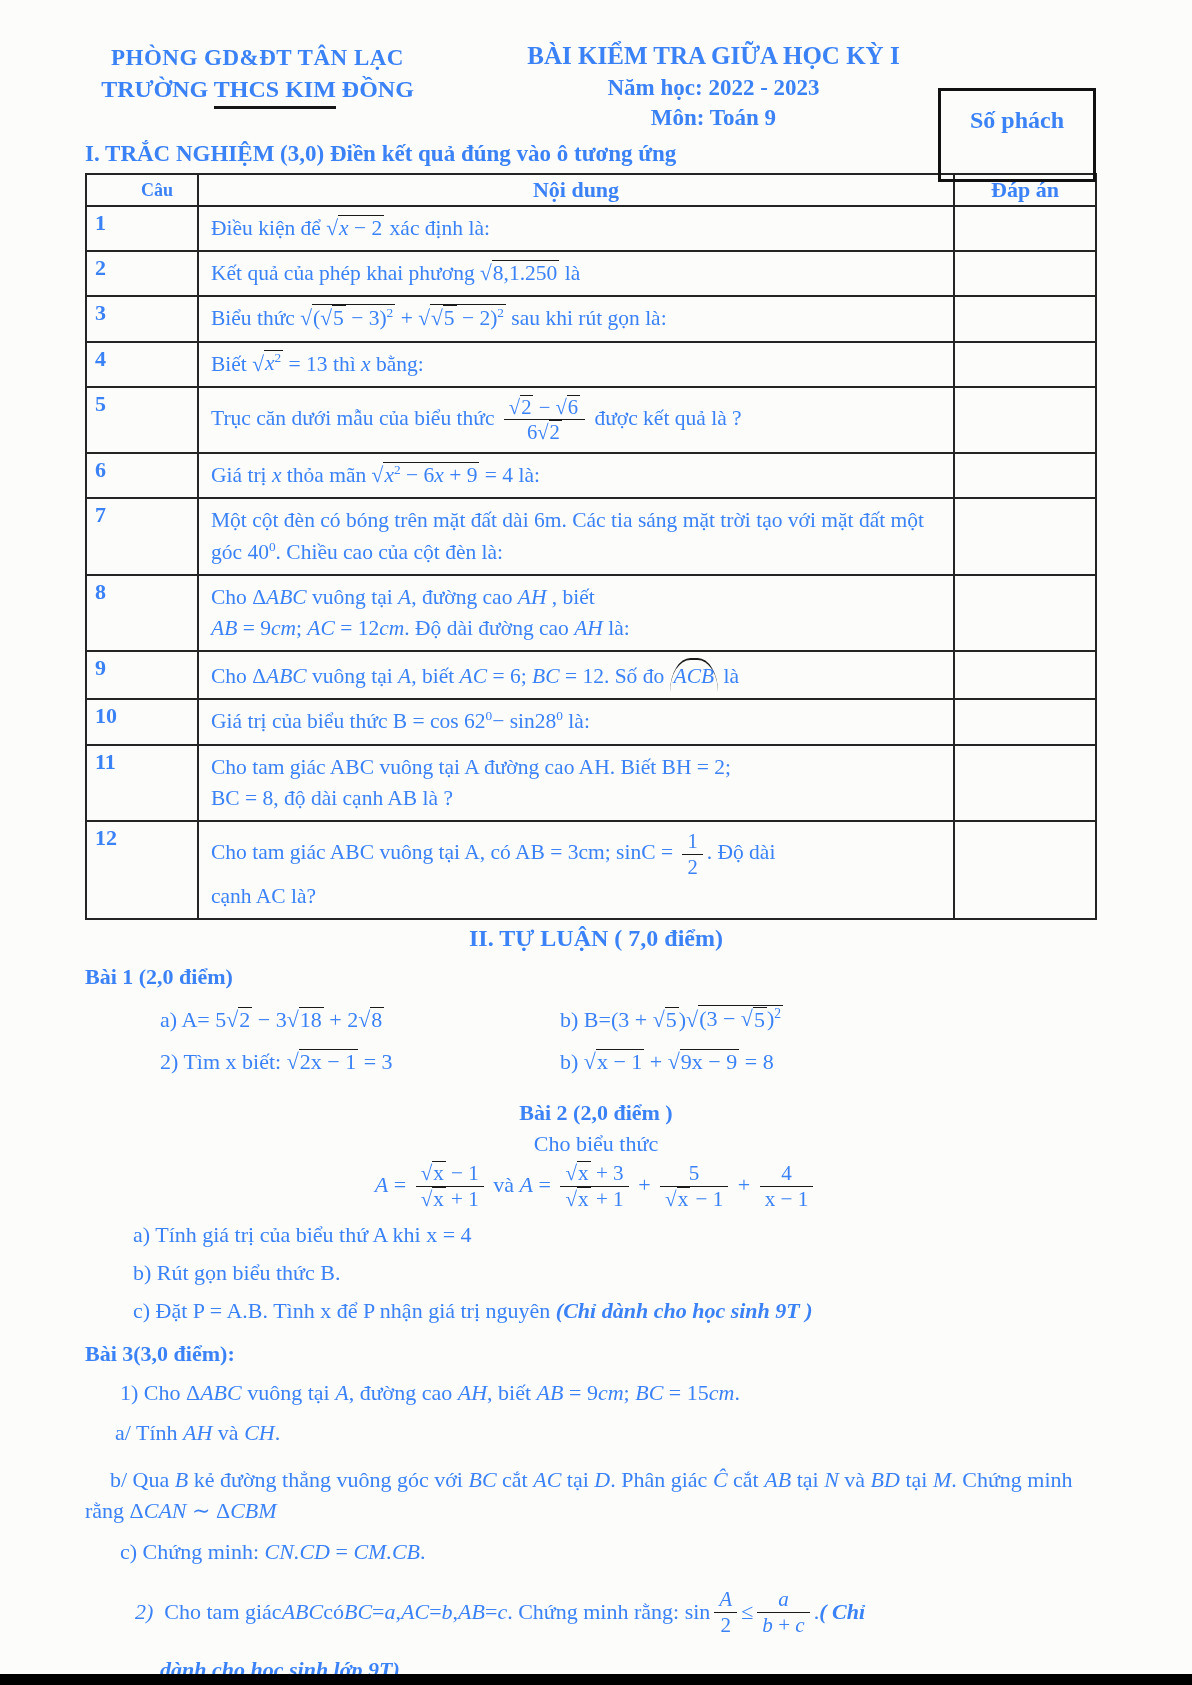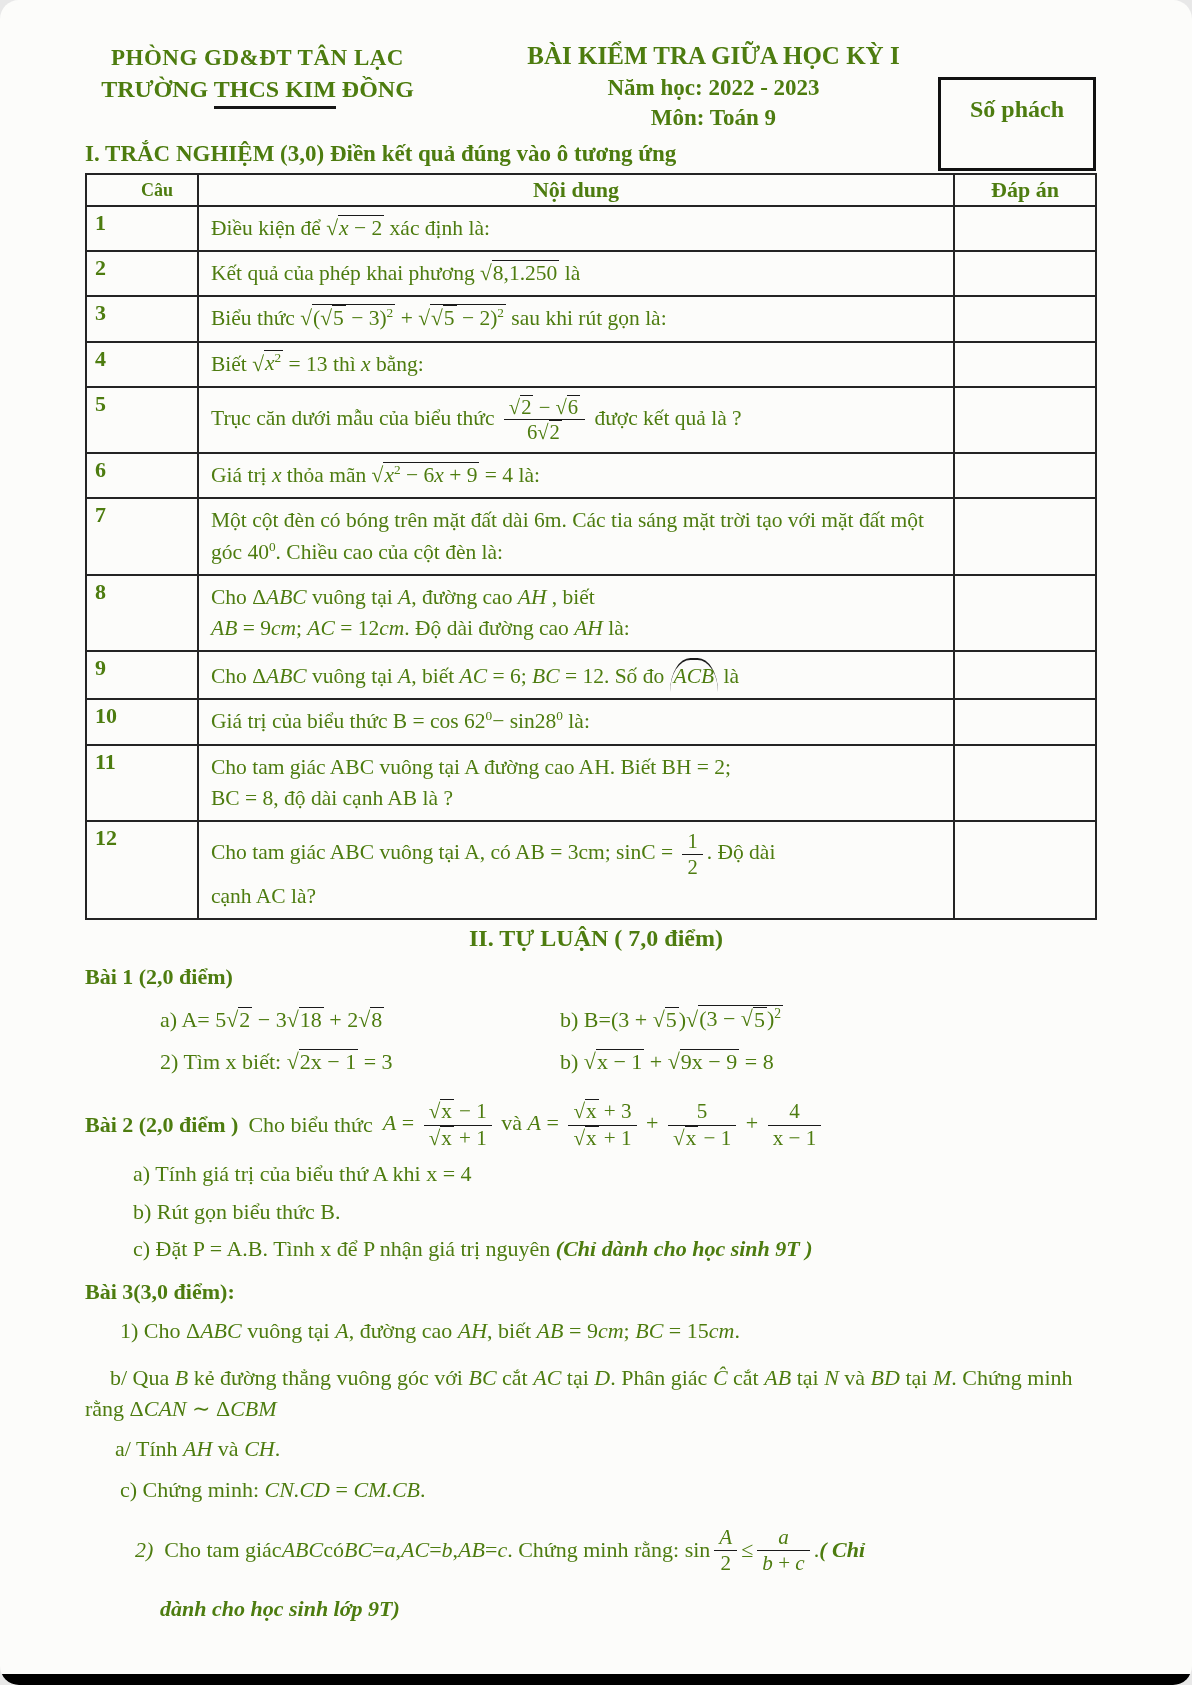--- a/index.html
+++ b/index.html
@@ -1,40 +1,39 @@
 <!DOCTYPE html>
 <html lang="vi"><head>
 <meta charset="utf-8">
 <style>
   html,body{margin:0;padding:0;background:#e8e8e8;}
   .page{
     position:relative;
     width:1192px;height:1685px;
     margin:0 auto;
     background:#fcfcfa;
-    color:#4d7c0f;
+    color:#3b82f6;
     font-family:"Liberation Serif","DejaVu Serif",serif;
     overflow:hidden;
-    border-radius:19px;
   }
   .content{position:relative;padding:42px 85px 0 85px;}
 
   
   .header{display:flex;align-items:flex-start;}
   .header-left{width:345px;text-align:center;font-weight:bold;line-height:1.35;}
   .org{font-size:23px;letter-spacing:.5px;}
   .school{font-size:24px;}
   .u{border-bottom:3px solid #161616;padding-bottom:4px;}
   .header-center{flex:1;text-align:center;font-weight:bold;margin-left:10px;padding-right:120px;}
   .exam-title{font-size:25px;}
   .exam-year{font-size:23px;margin-top:5px;}
   .exam-subject{font-size:23px;margin-top:4px;}
   .time-line{margin-top:10px;text-align:center;font-style:italic;font-weight:600;font-size:22px;padding-left:90px;}
   .sophach-box{
-    position:absolute;left:938px;top:77px;width:158px;height:94px;
+    position:absolute;left:938px;top:88px;width:158px;height:94px;
     border:3px solid #111;font-weight:bold;font-size:24px;text-align:center;
     padding-top:16px;box-sizing:border-box;background:transparent;
   }
 
   
   .sec1-heading{margin-top:10px;font-weight:bold;font-size:23px;}
   table.quiz{border-collapse:collapse;width:1012px;margin-top:6px;table-layout:fixed;}
   table.quiz th,table.quiz td{border:2.5px solid #242424;}
   th.th-num{width:62px;font-size:18px;text-align:right;padding:2px 24px;}
   th.th-content{font-size:22px;text-align:center;padding:2px;}
@@ -53,21 +52,21 @@
   arc{display:inline-block;border-top:2.2px solid #1a1a1a;border-radius:55% 55% 0 0/130% 130% 0 0;padding:1px 4px 0;}
 
   
   .sec2-heading{text-align:center;font-weight:bold;font-size:24px;margin-top:5px;}
   .para{font-size:22px;line-height:1.4;}
   .bold{font-weight:bold;}
   .b1-title{margin-top:10px;}
   .b1-intro{margin:6px 0 0 75px;}
   .tc{display:flex;margin:12px 0 0 75px;align-items:center;}
   .tc .ca{width:400px;}
-  .b2{margin-top:20px;display:flex;align-items:center;flex-wrap:wrap;}
+  .b2{margin-top:20px;display:flex;align-items:center;flex-wrap:wrap;flex-direction:column;}
   .b2 .gap{width:10px;display:inline-block;}
   .b2-item{margin:7px 0 0 48px;}
   .b3-title{margin-top:12px;}
   .b3-p1{margin:8px 0 0 35px;}
   .b3-p2{margin:10px 0 0 30px;}
   .b3-p3{margin:16px 0 0 0;text-indent:25px;}
   .b3-p4{margin:10px 0 0 35px;}
   .b3-p5{margin:18px 0 0 50px;display:flex;align-items:center;flex-wrap:wrap;}
   .b3-p6{margin:16px 0 0 75px;}
   .bi{font-weight:bold;font-style:italic;}
@@ -203,22 +202,22 @@
             <n>4</n>
             <d>x − 1</d>
           </f></span>
     </div>
     <div class="para b2-item">a)  Tính giá trị của biểu thứ A khi x = 4</div>
     <div class="para b2-item">b)  Rút gọn biểu thức B.</div>
     <div class="para b2-item">c)  Đặt P = A.B. Tình x để P nhận giá trị nguyên <span class="bi">(Chỉ dành cho học sinh 9T )</span></div>
 
     <div class="para bold b3-title">Bài 3(3,0 điểm):</div>
     <div class="para b3-p1">1)  Cho Δ<i>ABC</i> vuông tại <i>A</i>, đường cao <i>AH</i>, biết <i>AB</i> = 9<i>cm</i>; <i>BC</i> = 15<i>cm</i>.</div>
+    <div class="para b3-p2">a/ Tính <i>AH</i> và <i>CH</i>.</div>
     <div class="para b3-p3">b/ Qua <i>B</i> kẻ đường thẳng vuông góc với <i>BC</i> cắt <i>AC</i> tại <i>D</i>. Phân giác <i>Ĉ</i> cắt <i>AB</i> tại <i>N</i> và <i>BD</i> tại <i>M</i>. Chứng minh rằng Δ<i>CAN</i> ∼ Δ<i>CBM</i></div>
-    <div class="para b3-p2">a/ Tính <i>AH</i> và <i>CH</i>.</div>
     <div class="para b3-p4">c)  Chứng minh: <i>CN.CD</i> = <i>CM.CB</i>.</div>
     <div class="para b3-p5"><i>2)</i>&nbsp; Cho tam giác <i>ABC</i> có <i>BC</i> = <i>a</i>, <i>AC</i> = <i>b</i>, <i>AB</i> = <i>c</i>. Chứng minh rằng: sin<f>
           <n><i>A</i></n>
           <d>2</d>
         </f> ≤ <f>
           <n><i>a</i></n>
           <d><i>b</i> + <i>c</i></d>
         </f>.<span class="bi">( Chỉ</span></div>
     <div class="para bi b3-p6">dành cho học sinh lớp 9T)</div>
 

